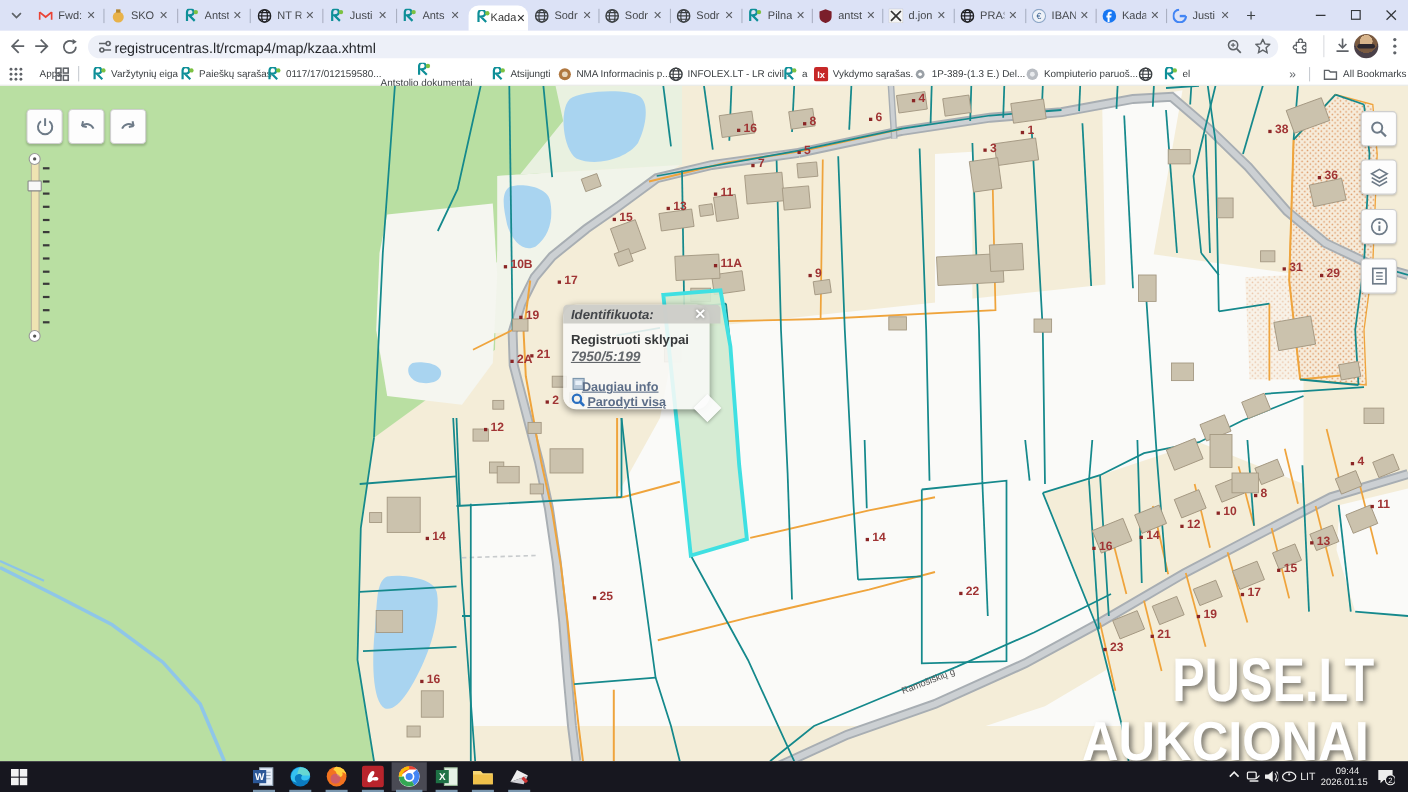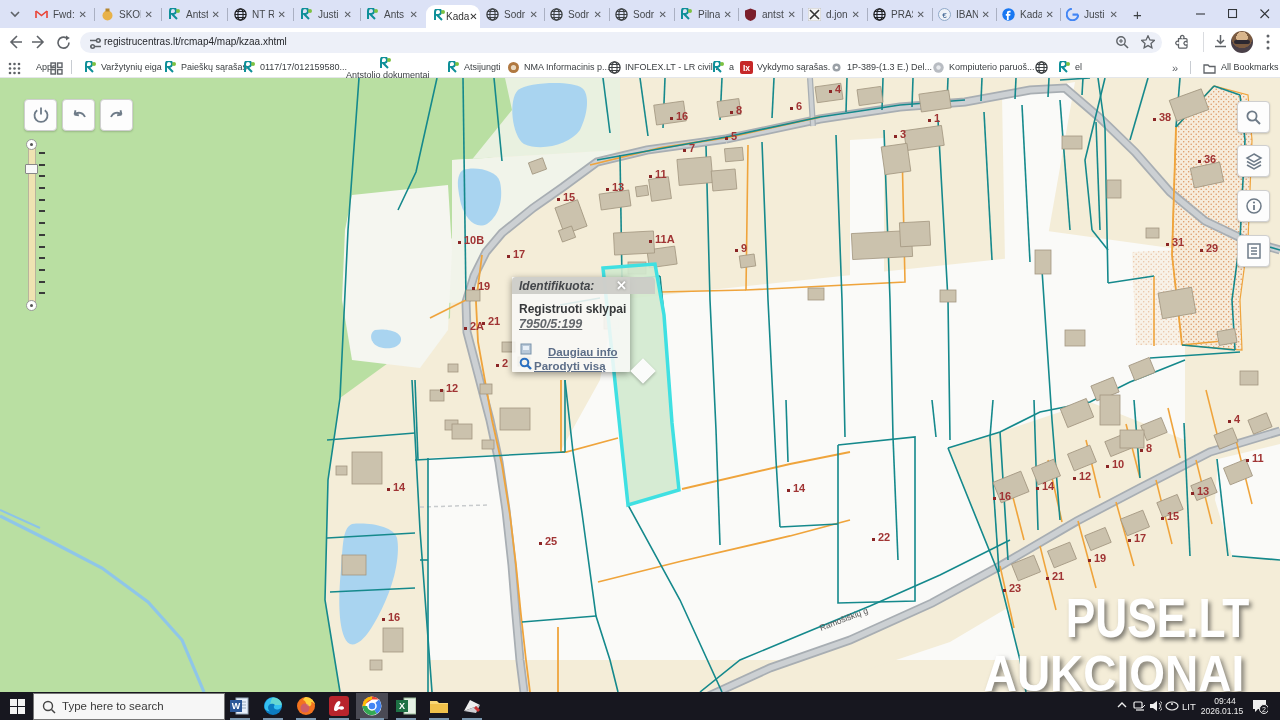--- a/index.html
+++ b/index.html
@@ -9,33 +9,33 @@
 .tab { position:absolute; top:0; height:28px; display:flex; align-items:center; font-size:10px; color:#45484d; }
 .tab .fav { width:13px; height:13px; margin-right:5px; flex:0 0 auto; }
 .tab .ttl { white-space:nowrap; overflow:hidden; flex:1 1 auto; }
 .tab .xx { color:#5a5d63; font-size:10px; margin:0 0 0 4px; flex:0 0 auto;}
 .tsep { position:absolute; top:8px; width:1px; height:13px; background:#aab0c2; }
 #activetab { position:absolute; top:5px; height:23px; background:#fff; border-radius:9px 9px 0 0; display:flex; align-items:center; font-size:10px; color:#333; padding-left:7px; }
 .winbtn { position:absolute; top:0; height:28px; width:30px; display:flex; align-items:center; justify-content:center; color:#202124; }
 #toolbar { position:absolute; left:0; top:28px; width:1280px; height:29px; background:#ffffff; }
 .navic { position:absolute; top:3px; width:22px; height:22px; color:#5f6368; display:flex; align-items:center; justify-content:center; }
 #omni { position:absolute; left:80px; top:4px; width:1082px; height:21px; background:#edf0f8; border-radius:11px; }
-#urltxt { position:absolute; left:24px; top:4px; font-size:10px; color:#26282c; }
+#urltxt { position:absolute; left:24px; top:4px; font-size:13px; color:#26282c; }
 #bookbar { position:absolute; left:0; top:57px; width:1280px; height:21px; background:#ffffff; border-bottom:1px solid #e4e6e9; }
 .bk { position:absolute; top:0; height:20px; display:flex; align-items:center; font-size:9px; color:#3c4043; white-space:nowrap; }
 .bk .bi { width:13px; height:13px; margin-right:4px; }
 #map { position:absolute; left:0; top:78px; width:1280px; height:614px; background:#f4edd8; overflow:hidden; }
 .mapbtn { position:absolute; width:33px; height:32px; background:#fdfdfd; border:1px solid #cfcfcf; border-radius:4px; box-shadow:0 1px 2px rgba(0,0,0,0.18); display:flex; align-items:center; justify-content:center; }
-#popup { position:absolute; left:512px; top:199px; width:118px; height:95px; background:rgba(248,248,246,0.88); border-radius:1px; box-shadow:0 2px 7px rgba(0,0,0,0.4); }
+#popup { position:absolute; left:512px; top:199px; width:133px; height:95px; background:rgba(248,248,246,0.88); border-radius:12px; box-shadow:0 2px 7px rgba(0,0,0,0.4); }
 #popup .hdband { position:absolute; left:0; top:0; width:143px; height:17px; background:rgba(203,203,199,0.92); border-radius:4px 4px 0 0; }
 #popup .hd { position:absolute; left:7px; top:2px; font-style:italic; font-weight:bold; font-size:12px; color:#43464a; }
 #popup .cls { position:absolute; right:3px; top:1px; color:#fff; font-weight:bold; font-size:13px; text-shadow:0 0 3px rgba(0,0,0,0.45); }
 #popup .b1 { position:absolute; left:7px; top:25px; font-weight:bold; font-size:12px; color:#37393b; }
 #popup .b2 { position:absolute; left:7px; top:40px; font-weight:bold; font-style:italic; font-size:12.5px; color:#63676b; text-decoration:underline; }
-#popup .r1 { position:absolute; left:36px; top:65px; }
+#popup .r1 { position:absolute; left:17px; top:65px; }
 #popup .r2 { position:absolute; left:22px; top:79px; }
 #popup .lk { font-weight:bold; font-size:11.5px; color:#5d6e88; text-decoration:underline; }
 #diamond { position:absolute; left:634px; top:284px; width:18px; height:18px; background:rgba(252,252,252,0.95); transform:rotate(45deg); box-shadow:1px 1px 3px rgba(0,0,0,0.25); }
 #scalebar { position:absolute; left:0; top:582px; width:1280px; height:32px; background:rgba(56,60,64,0.75); color:#fff; }
 #scalebar .m { position:absolute; left:638px; top:9px; font-size:12px; font-weight:bold; letter-spacing:0.5px; }
 #copyr { position:absolute; right:8px; top:13px; font-size:9px; color:#f0f0f0; }
 #wm1 { position:absolute; right:31px; top:507px; font-size:56px; transform:scaleX(0.79); transform-origin:100% 50%; font-weight:bold; color:#fff; letter-spacing:0px; text-shadow:3px 3px 5px rgba(30,30,30,0.55); }
 #wm2 { position:absolute; right:36px; top:567px; font-size:50px; transform:scaleX(0.92); transform-origin:100% 50%; font-weight:bold; color:#fff; letter-spacing:0px; text-shadow:3px 3px 5px rgba(30,30,30,0.55); }
 #taskbar { position:absolute; left:0; top:692px; width:1280px; height:28px; background:#17171f; }
 #searchbox { position:absolute; left:33px; top:1px; width:192px; height:27px; background:#f6f6f6; border:1px solid #777; }
@@ -775,27 +775,20 @@
   </div>
 <div id="taskbar">
       <div style="position:absolute;left:10px;top:7px;"><svg width="15" height="15" viewBox="0 0 15 15" style="">
           <g fill="#f2f2f2">
             <rect x="0" y="0" width="7" height="7"></rect>
             <rect x="8" y="0" width="7" height="7"></rect>
             <rect x="0" y="8" width="7" height="7"></rect>
             <rect x="8" y="8" width="7" height="7"></rect>
           </g>
         </svg></div>
-      <div id="searchbox">
-        <svg width="14" height="14" viewBox="0 0 14 14" style="position:absolute;left:8px;top:6px;">
-          <circle cx="6" cy="6" r="4.5" fill="none" stroke="#444" stroke-width="1.4"></circle>
-          <path d="M9.5 9.5 L13 13" stroke="#444" stroke-width="1.5"></path>
-        </svg>
-        <span>Type here to search</span>
-      </div>
       <div class="tico" style="left:228px;">
         <svg width="20" height="20" viewBox="0 0 20 20" style="">
           <rect x="6" y="2" width="12" height="16" fill="#e8f0fc" stroke="#9ab"></rect>
           <path d="M8 6h8M8 9h8M8 12h8" stroke="#9ab" stroke-width="1"></path>
           <rect x="0" y="4" width="12" height="12" fill="#2b5797"></rect>
           <text x="6" y="13" font-size="9" fill="#fff" text-anchor="middle" font-weight="bold" font-family="Liberation Sans">W</text>
         </svg>
       </div>
       <div class="tund" style="left:230px;width:20px;"></div>
       <div class="tico" style="left:261px;">

